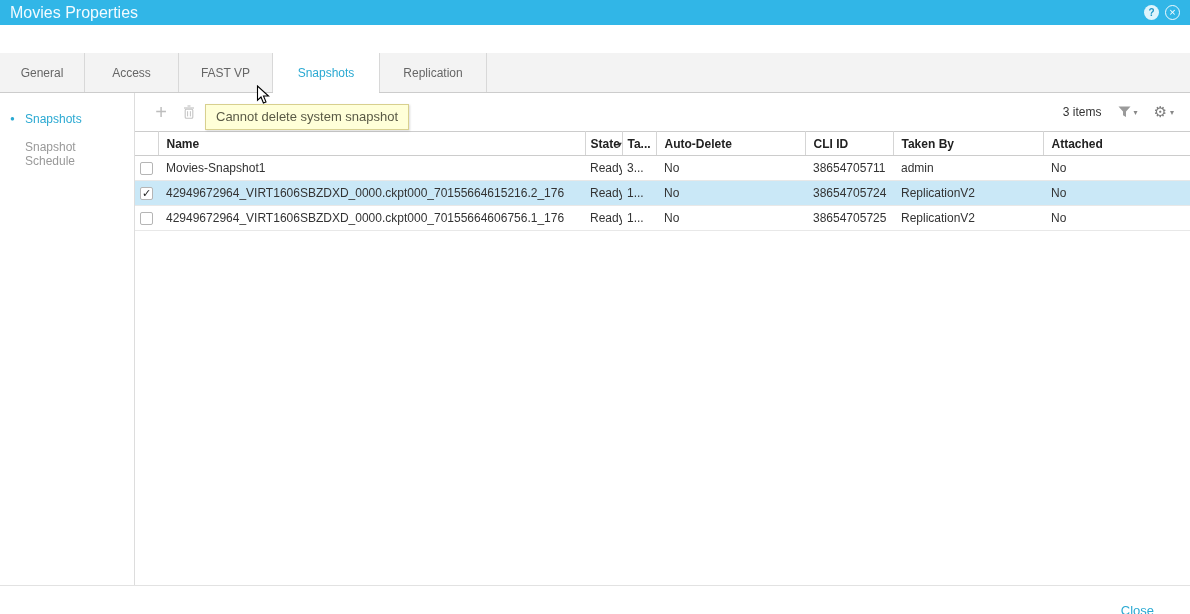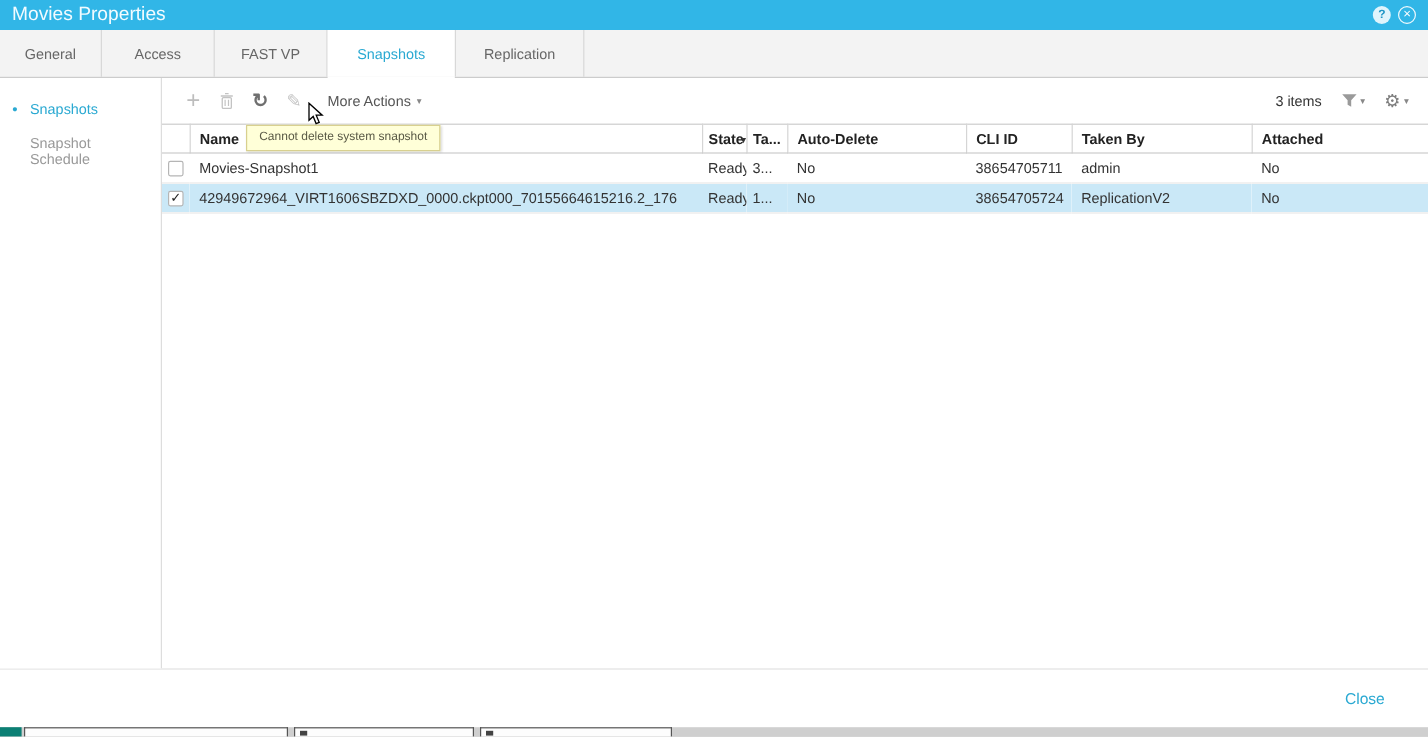--- a/index.html
+++ b/index.html
@@ -12,21 +12,21 @@
   
   .titlebar { height:25px; background:#31b6e7; display:flex; align-items:center; padding:0 10px; }
   .titlebar .title { color:#f2fbff; font-size:16px; }
   .tb-icons { margin-left:auto; display:flex; gap:6px; align-items:center; }
   .tb-circle { width:15px; height:15px; border-radius:50%; font-size:10px; line-height:1;
     display:flex; align-items:center; justify-content:center; cursor:pointer; }
   .help-circle { background:#dff4fc; color:#1f96c6; font-weight:bold; }
   .close-circle { border:1.5px solid rgba(255,255,255,.92); color:#fff; font-size:11px; }
 
   
-  .tabbar { display:flex; height:40px; background:#f3f3f3; border-bottom:1px solid #ccc; }
+  .tabbar { display:flex; height:40px; background:#f3f3f3; border-bottom:1px solid #ccc;margin-top:28px; }
   .tab { display:flex; align-items:center; justify-content:center; font-size:12px; color:#666;
     border-right:1px solid #d8d8d8; cursor:pointer; }
   .tab.active { background:#fff; color:#2aa9d2; position:relative; }
   .tab.active::after { content:""; position:absolute; left:0; right:0; bottom:-1px; height:1px; background:#fff; }
 
   
   .bodyrow { display:flex; height:492px; }
   .sidebar { width:135px; flex:none; border-right:1px solid #ddd; padding-top:12px; background:#fff; }
   .side-item { display:flex; align-items:center; gap:7px; padding:7px 8px 7px 10px;
     font-size:12px; color:#999; cursor:pointer; }
@@ -60,21 +60,21 @@
   th.state-th { position:relative; }
   .sort-arrow { position:absolute; right:0; top:8px; font-size:8px; color:#333; }
   td { height:25px; padding:0 8px; border-bottom:1px solid #e8e8e8; white-space:nowrap; overflow:hidden; background:#fff; }
   tr.selected td { background:#cae8f7; }
   td.cb-cell, th.cb-cell { padding:0 0 0 5px; }
   .checkbox { width:13px; height:13px; border:1px solid #b5b5b5; border-radius:2px; background:#fff;
     display:flex; align-items:center; justify-content:center; font-size:11px; color:#222; cursor:pointer; line-height:1; }
 
   
   .tooltip { position:absolute; left:205px; top:104px; background:#ffffd8; border:1px solid #d8d08f;
-    color:#5a5a46; font-size:10px; padding:4px 10px 5px; z-index:6; box-shadow:1px 1px 2px rgba(0,0,0,.15); }
+    color:#5a5a46; font-size:13px; padding:4px 10px 5px; z-index:6; box-shadow:1px 1px 2px rgba(0,0,0,.15); }
   .cursor { position:absolute; left:256px; top:85px; z-index:7; pointer-events:none; }
 
   
   .footer { height:49px; border-top:1px solid #e2e2e2; background:#fff;
     display:flex; align-items:center; justify-content:flex-end; padding-right:36px;padding-left:32px; }
   .close-link { color:#2aa9d2; font-size:13px; cursor:pointer; }
 
   
   .bottom-strip { height:8px; background:#cfcfcf; position:relative; }
   .strip-teal { position:absolute; left:0; top:0; width:18px; height:8px; background:#0c7f74; }
@@ -198,20 +198,32 @@
               </span>
             </td>
             <td>42949672964_VIRT1606SBZDXD_0000.ckpt000_70155664615216.2_176</td>
             <td class="tight">Ready</td>
             <td class="tight">1...</td>
             <td>No</td>
             <td>38654705724</td>
             <td>ReplicationV2</td>
             <td>No</td>
           </tr>
+          <tr>
+            <td class="cb-cell">
+                <span class="checkbox"></span>
+              </td>
+            <td>42949672964_VIRT1606SBZDXD_0000.ckpt000_70155664606756.1_176</td>
+            <td class="tight">Ready</td>
+            <td class="tight">1...</td>
+            <td>No</td>
+            <td>38654705725</td>
+            <td>ReplicationV2</td>
+            <td>No</td>
+          </tr>
         </tbody>
       </table>
 
     </div>
   </div>
 
   <div class="footer">
     <span class="close-link">Close</span>
   </div>
 

